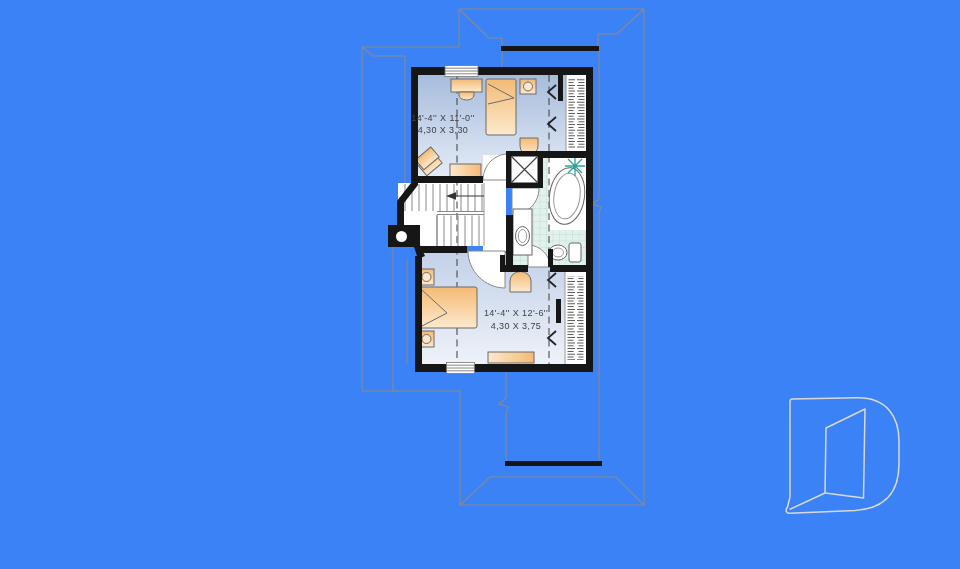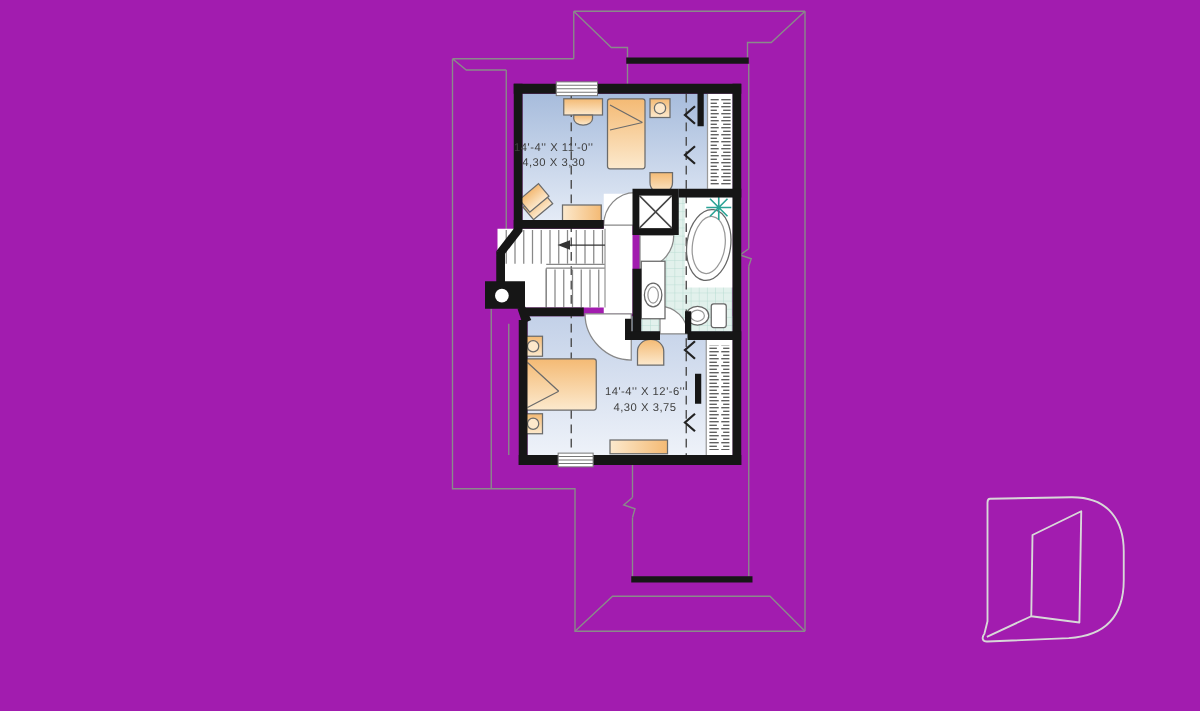--- a/index.html
+++ b/index.html
@@ -1,16 +1,16 @@
 <!DOCTYPE html>
 <html style="--wall: #161616; --roofline: #8a8a8a; --floor1_top: #a7bcdc; --floor1_bottom: #e4ebf6; --floor2_top: #c3d1e8; --floor2_bottom: #eef2f9; --furniture_dark: #f4ba74; --furniture_light: #fce9cd; --tile: #e2f1ec; --tile_grid: #b8dcd2; --plant_teal: #2aa396; --logo_gray: #d8d8d8;"><head>
 <meta charset="utf-8">
 <style>
   html,body{margin:0;padding:0;background:#fff;}
-  .stage{position:relative;width:960px;height:569px;background:#a21caf;overflow:hidden;
+  .stage{position:relative;width:960px;height:569px;background:#3b82f6;overflow:hidden;
          font-family:"Liberation Sans",sans-serif;}
   svg{position:absolute;left:0;top:0;}
   text.dim{font-family:"Liberation Sans",sans-serif;font-size:9px;fill:#3f3f3f;
            letter-spacing:.4px;text-anchor:middle;}
 </style>
 </head>
 <body>
 
 <div class="stage">
 <svg width="960" height="569" viewBox="0 0 960 569">

